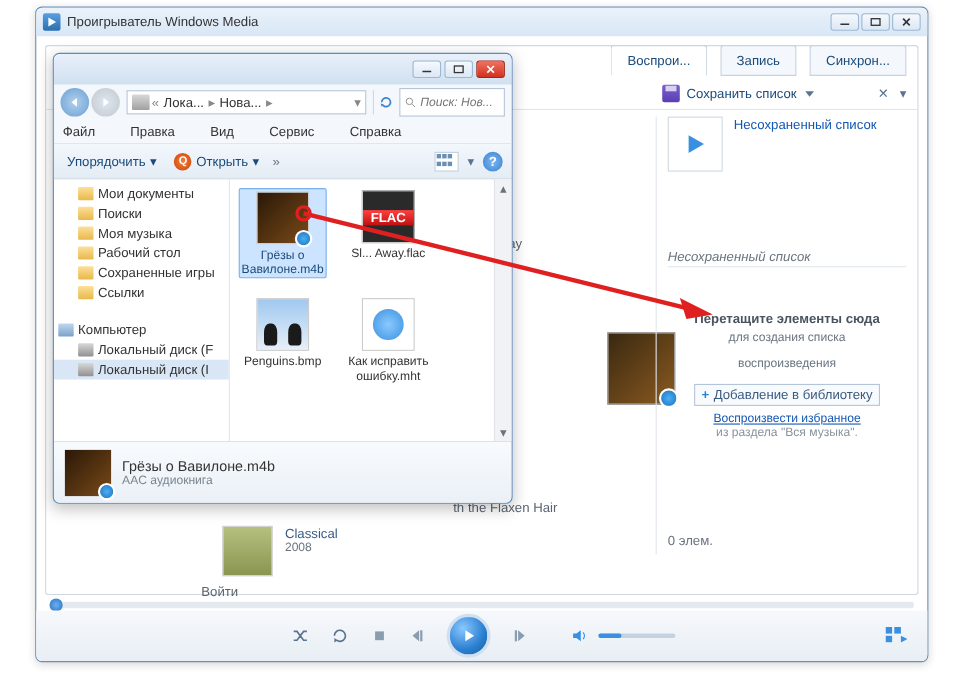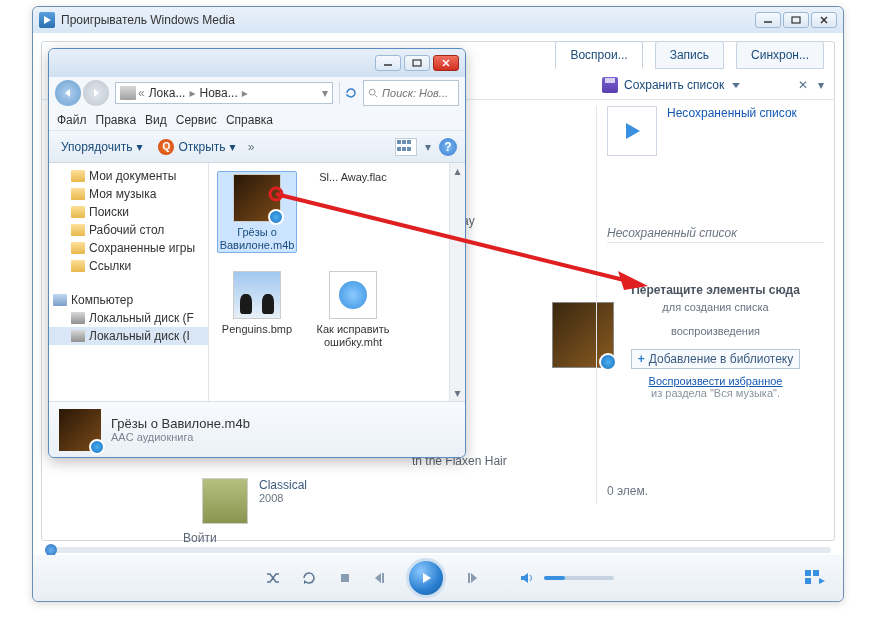--- a/index.html
+++ b/index.html
@@ -78,21 +78,21 @@
 .nav-btn { width: 26px; height: 26px; border-radius: 50%; background: radial-gradient(#b0d0f0, #6a9fd0); display: flex; align-items: center; justify-content: center; cursor: pointer; }
 .nav-btn.disabled { background: radial-gradient(#e0e6ec, #c0c8d0); }
 .nav-btn svg { width: 12px; height: 12px; }
 .breadcrumb { flex: 1; height: 22px; border: 1px solid #b5c5d8; background: #fff; display: flex; align-items: center; padding: 0 4px; gap: 2px; margin: 0 4px; }
 .breadcrumb .hd-icon { width: 16px; height: 14px; background: linear-gradient(#d8d8d8, #a0a0a0); border-radius: 1px; }
 .crumb { color: #333; padding: 0 2px; cursor: pointer; }
 .crumb-sep { color: #888; }
 .refresh-btn { width: 22px; height: 22px; border-left: 1px solid #cfd8e2; display: flex; align-items: center; justify-content: center; color: #3a80d0; cursor: pointer; }
 .search-box { width: 96px; height: 22px; border: 1px solid #b5c5d8; background: #fff; display: flex; align-items: center; padding: 12px 4px; gap: 4px; }
 .search-box input { border: none; outline: none; width: 100%; font-style: italic; color: #888; font-size: 11px; }
-.menubar { height: 22px; display: flex; align-items: center; padding: 0 8px; gap: 9px; background: #f4f8fc; border-bottom: 1px solid #e0e6ec; }
+.menubar { height: 22px; display: flex; align-items: center; padding: 0 8px; gap: 32px; background: #f4f8fc; border-bottom: 1px solid #e0e6ec; }
 .menubar span { color: #333; cursor: pointer; }
 .toolbar { height: 32px; background: linear-gradient(#f2f7fc, #e4ecf5); border-bottom: 1px solid #d0d8e0; display: flex; align-items: center; padding: 0 8px; gap: 8px; }
 .tb-btn { display: flex; align-items: center; gap: 4px; color: #1a4b7a; cursor: pointer; padding: 2px 4px; }
 .tb-btn .q-icon { width: 16px; height: 16px; border-radius: 50%; background: radial-gradient(#f08040, #d04000); display: flex; align-items: center; justify-content: center; color: #fff; font-size: 10px; font-weight: bold; }
 .tb-sep { color: #6a7480; }
 .view-icons { width: 22px; height: 18px; border: 1px solid #c0cdda; background: #fff; display: flex; flex-wrap: wrap; padding: 1px; gap: 1px; }
 .view-icons i { width: 4px; height: 4px; background: #6a8fb5; }
 .help-icon { width: 18px; height: 18px; border-radius: 50%; background: radial-gradient(#7ab8f0, #3a80d0); color: #fff; display: flex; align-items: center; justify-content: center; font-weight: bold; }
 
 .exp-body { position: absolute; left: 0; right: 0; top: 114px; bottom: 56px; display: flex; }
@@ -375,25 +375,25 @@
   </div>
 
   <div class="exp-body">
     <div class="tree">
       <div class="tree-item">
           <span class="folder-icon"></span>
           <span>Мои документы</span>
         </div>
       <div class="tree-item">
           <span class="folder-icon"></span>
+          <span>Поиски</span>
+        </div>
+      <div class="tree-item">
+          <span class="folder-icon"></span>
           <span>Моя музыка</span>
-        </div>
-      <div class="tree-item">
-          <span class="folder-icon"></span>
-          <span>Поиски</span>
         </div>
       <div class="tree-item">
           <span class="folder-icon"></span>
           <span>Рабочий стол</span>
         </div>
       <div class="tree-item">
           <span class="folder-icon"></span>
           <span>Сохраненные игры</span>
         </div>
       <div class="tree-item">
@@ -414,20 +414,25 @@
           <span>Локальный диск (I</span>
         </div>
     </div>
 
     <div class="file-grid">
       <div class="file-item sel">
         <div class="file-thumb thumb-vavilon"></div>
         <div class="file-name">Грёзы о Вавилоне.m4b</div>
       </div>
       <div class="file-item">
+        <div class="file-thumb thumb-flac">
+            <div class="red-bar">
+              <span>FLAC</span>
+            </div>
+          </div>
         <div class="file-name">Sl... Away.flac</div>
       </div>
       <div class="file-item">
         <div class="file-thumb thumb-penguins"></div>
         <div class="file-name">Penguins.bmp</div>
       </div>
       <div class="file-item">
         <div class="file-thumb thumb-mht">
             <div class="globe"></div>
           </div>

